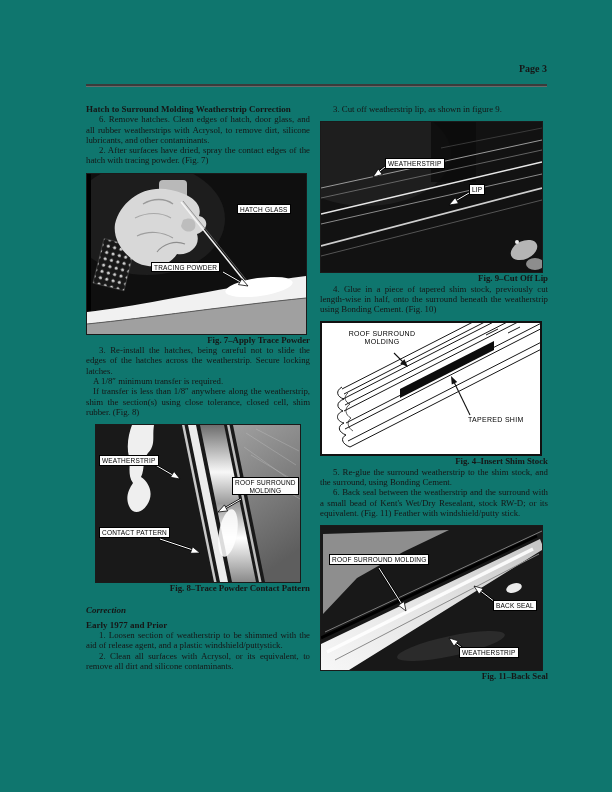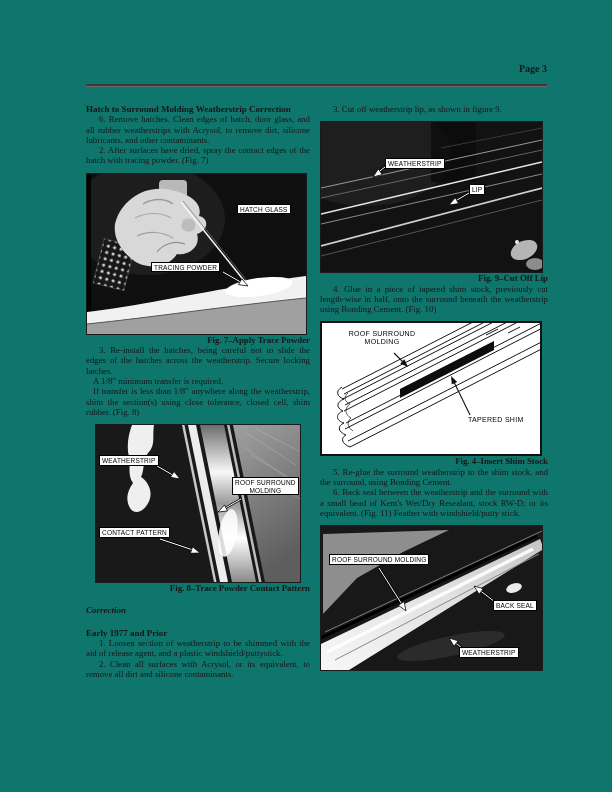--- a/index.html
+++ b/index.html
@@ -33,21 +33,21 @@
   #fig10-box{ position:relative; width:218px; height:131px; border:2px solid #111; background:#fff; overflow:hidden; }
   #fig10-box svg{ position:absolute; left:0; top:0; width:100%; height:100%; }
   #fig11-photo{ width:221px; height:144px; }
   .fig-label{
     position:absolute; background:#fdfdfd; border:1px solid #000; color:#000;
     font-family:"Liberation Sans", sans-serif; font-size:6.5px; line-height:7.4px;
     padding:1px 2px 0 2px; letter-spacing:.2px; white-space:nowrap; z-index:3;
   }
   .fig-label.two-line{ text-align:center; }
   .fig-label.plain{ background:transparent; border:none; font-size:7px; letter-spacing:.3px; }
-  .mt2{ margin-top:2px; } .mt12{ margin-top:12px;font-style:italic; } .mt4{ margin-top:12px; }
+  .mt2{ margin-top:2px; } .mt12{ margin-top:12px;font-style:italic; } .mt4{ margin-top:4px; }
 </style>
 </head>
 <body>
 
 <div class="page">
 
   <div class="page-number">Page 3</div>
   <div class="rule"></div>
 
   <div class="col col-left">
@@ -278,16 +278,17 @@
           <line x1="141" y1="122" x2="132" y2="115" stroke="#000" stroke-width="2.4"></line>
           <line x1="141" y1="122" x2="132" y2="115" stroke="#fff" stroke-width="1"></line>
           <g transform="translate(128,112) rotate(218)">
               <path d="M0,0 L-9,-3.4 L-9,3.4 Z" fill="#fff" stroke="#000" stroke-width="0.7"></path>
             </g>
         </svg>
         <span class="fig-label" style="left:8px; top:28px;">ROOF SURROUND MOLDING</span>
         <span class="fig-label" style="left:172px; top:74px;">BACK SEAL</span>
         <span class="fig-label" style="left:138px; top:121px;">WEATHERSTRIP</span>
       </div>
+      <p class="caption">Fig. 11–Back Seal</p>
     </div>
 
   </div>
 </div>
 
 </body></html>

